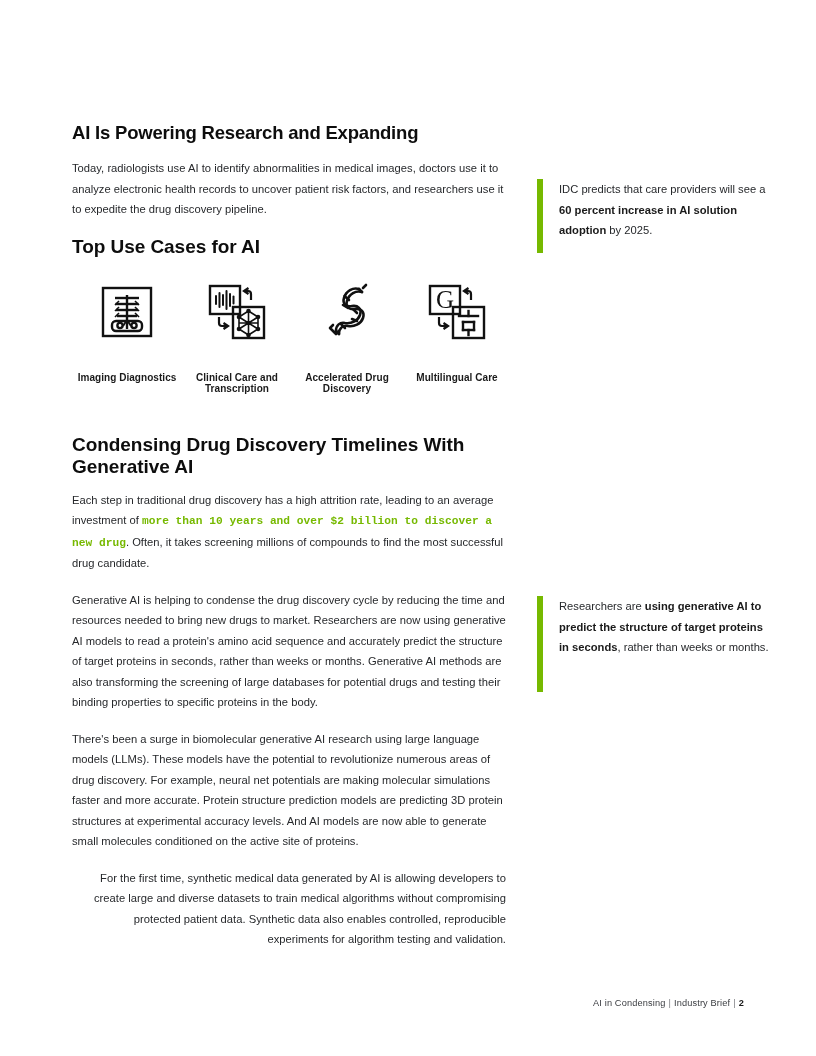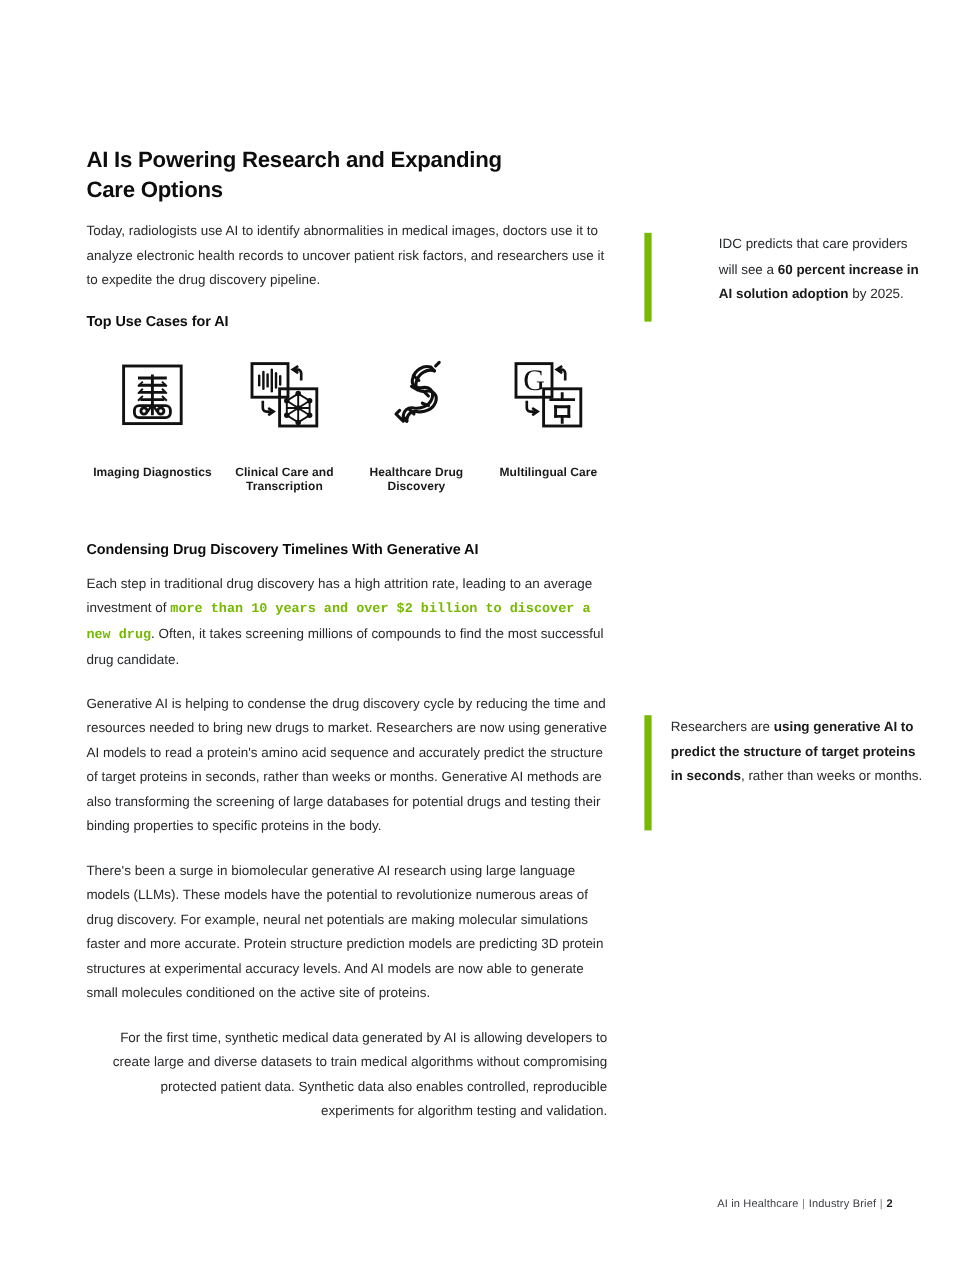--- a/index.html
+++ b/index.html
@@ -49,21 +49,21 @@
   }
   p.body:last-child { margin-bottom: 0; text-align: right; }
 
   sup.fn {
     font-size: 7.6px;
     vertical-align: super;
     line-height: 0;
   }
 
   h2.subhead {
-    font-size: 12px;
+    font-size: 19px;
     font-weight: 700;
     color: #0d0d0d;
     margin: 0;
     letter-spacing: -0.05px;
   }
 
   .green-text { color: #76b900; font-weight: 700; font-family: Liberation Mono, monospace; }
 
   
   .usecases-head { margin-top: 25px; }
@@ -113,21 +113,21 @@
     border-radius: 0;
   }
   .pull .qtext {
     margin-left: 16px;
     font-size: 11.2px;
     line-height: 20.5px;
     color: #26282b;
   }
   .pull .qtext b { font-weight: 700; color: #1a1a1a; }
 
-  #pull-1 { top: 194px; gap: 40px; }
+  #pull-1 { top: 179px; }
   #pull-1 .bar { height: 74px; }
   #pull-2 { top: 596px; justify-content: flex-end; }
   #pull-2 .bar { height: 96px; }
 
   
   .footer {
     position: absolute;
     right: 72px;
     top: 998px;
     font-size: 9.2px;
@@ -142,21 +142,20 @@
 </style>
 </head>
 <body>
 
 <div class="page">
 
   <div class="main-col">
 
     <h1 class="title">
       <span class="ln">AI Is Powering Research and Expanding</span>
-      <span class="ln">Care Options</span>
     </h1>
 
     <p class="body">Today, radiologists use AI to identify abnormalities in medical images, doctors use it to analyze electronic health records to uncover patient risk factors, and researchers use it to expedite the drug discovery pipeline.</p>
 
 
 
     <h2 class="subhead usecases-head">Top Use Cases for AI</h2>
 
     <div class="usecases">
 
@@ -234,21 +233,21 @@
             <line x1="25.5" y1="13" x2="30" y2="17"></line>
             <line x1="24" y1="22" x2="29" y2="25"></line>
             <line x1="34" y1="26" x2="38" y2="30"></line>
             <line x1="33" y1="36" x2="38" y2="38"></line>
             <line x1="22" y1="41" x2="26" y2="45"></line>
             <path d="M14 42 l-3 3 l6 6 l3 -3"></path>
             <path d="M44 5 l3 -3"></path>
           </svg>
         </div>
         <div class="uc-label">
-          <span>Healthcare Drug</span><br>
+          <span>Accelerated Drug</span><br>
           <span>Discovery</span>
         </div>
       </div>
 
       <div class="uc">
         <div class="uc-icon">
           <svg width="60" height="58" viewBox="0 0 60 58" fill="none" stroke="#111" stroke-width="2.4">
             <rect x="3" y="3" width="30" height="28"></rect>
             <text x="18" y="25" font-family="'Liberation Serif', serif" font-size="25" fill="#111" stroke="none" text-anchor="middle">G</text>
             <path d="M44 17 v-6 a3 3 0 0 0 -3 -3 h-3" stroke-width="2.2"></path>
@@ -290,16 +289,16 @@
     <div class="bar"></div>
     <div class="qtext"><span>IDC predicts that care providers will see a </span><b>60 percent increase in AI solution adoption</b><span> by 2025.</span></div>
   </div>
 
   <div class="pull" id="pull-2">
     <div class="bar"></div>
     <div class="qtext"><span>Researchers are </span><b>using generative AI to predict the structure of target proteins in seconds</b><span>, rather than weeks or months.</span></div>
   </div>
 
   <div class="footer">
-    <span>AI in Healthcare</span><span class="sep">|</span><span>Industry Brief</span><span class="sep">|</span><span class="pgnum">2</span>
+    <span>AI in Condensing</span><span class="sep">|</span><span>Industry Brief</span><span class="sep">|</span><span class="pgnum">2</span>
   </div>
 
 </div>
 
 </body></html>

